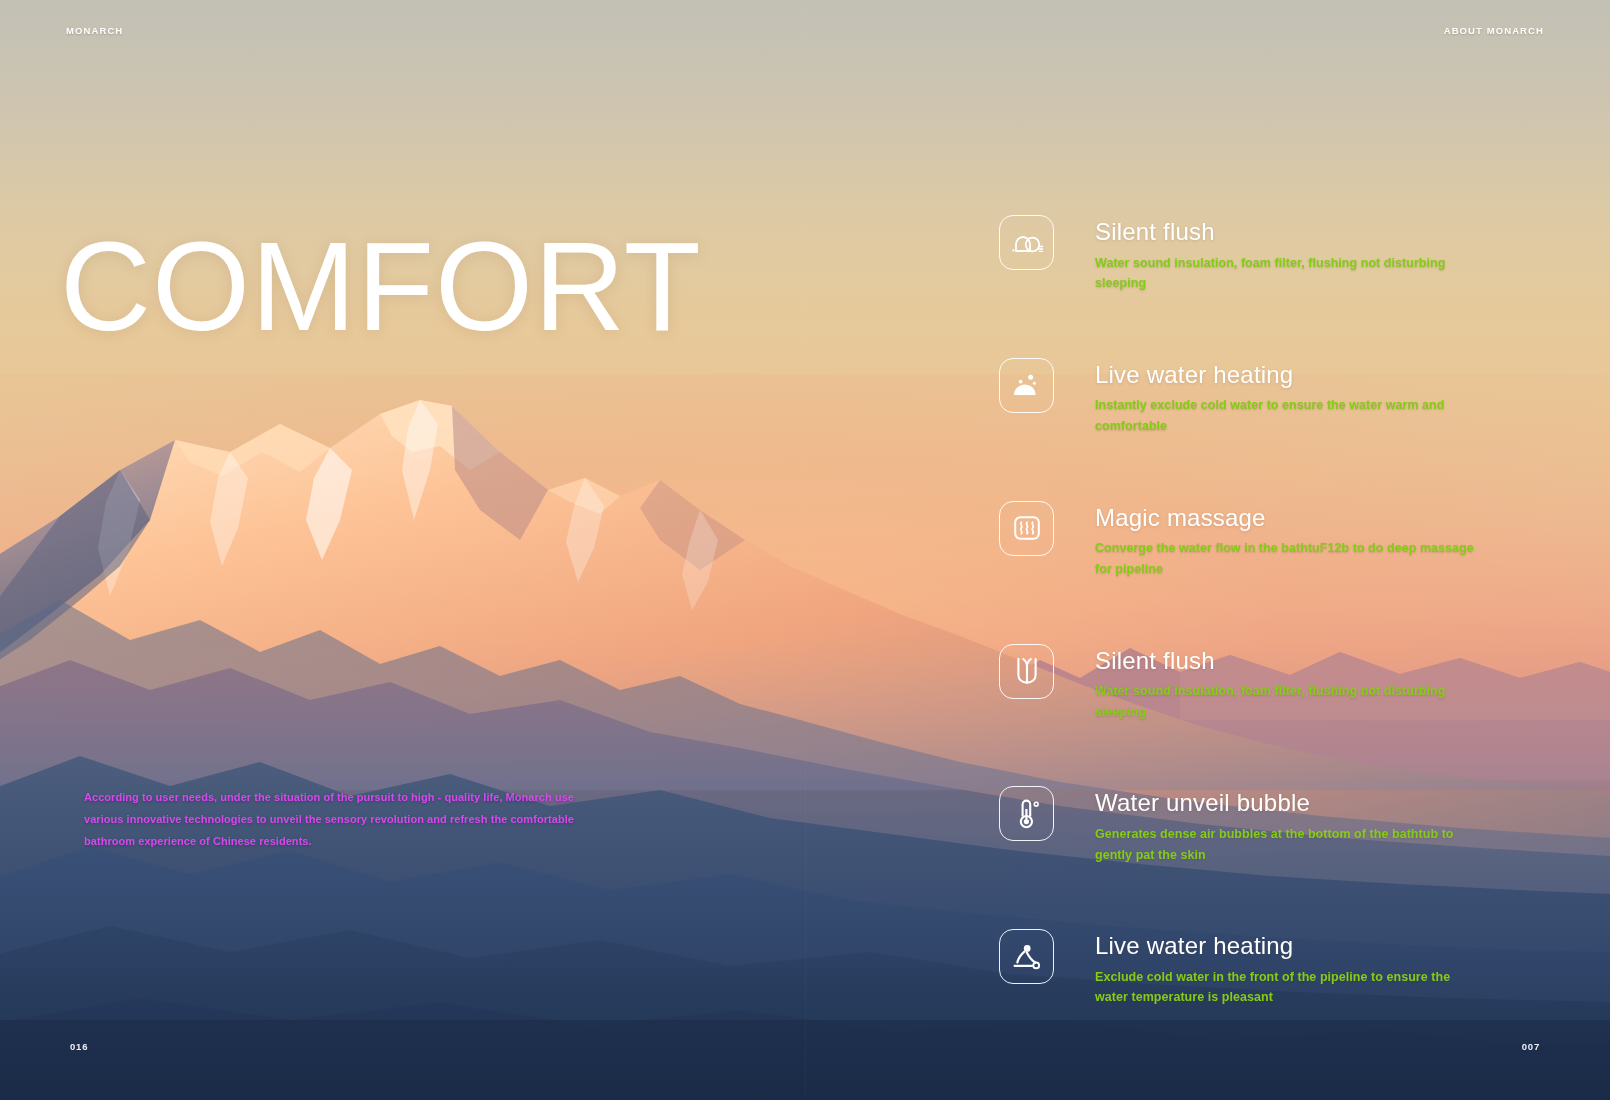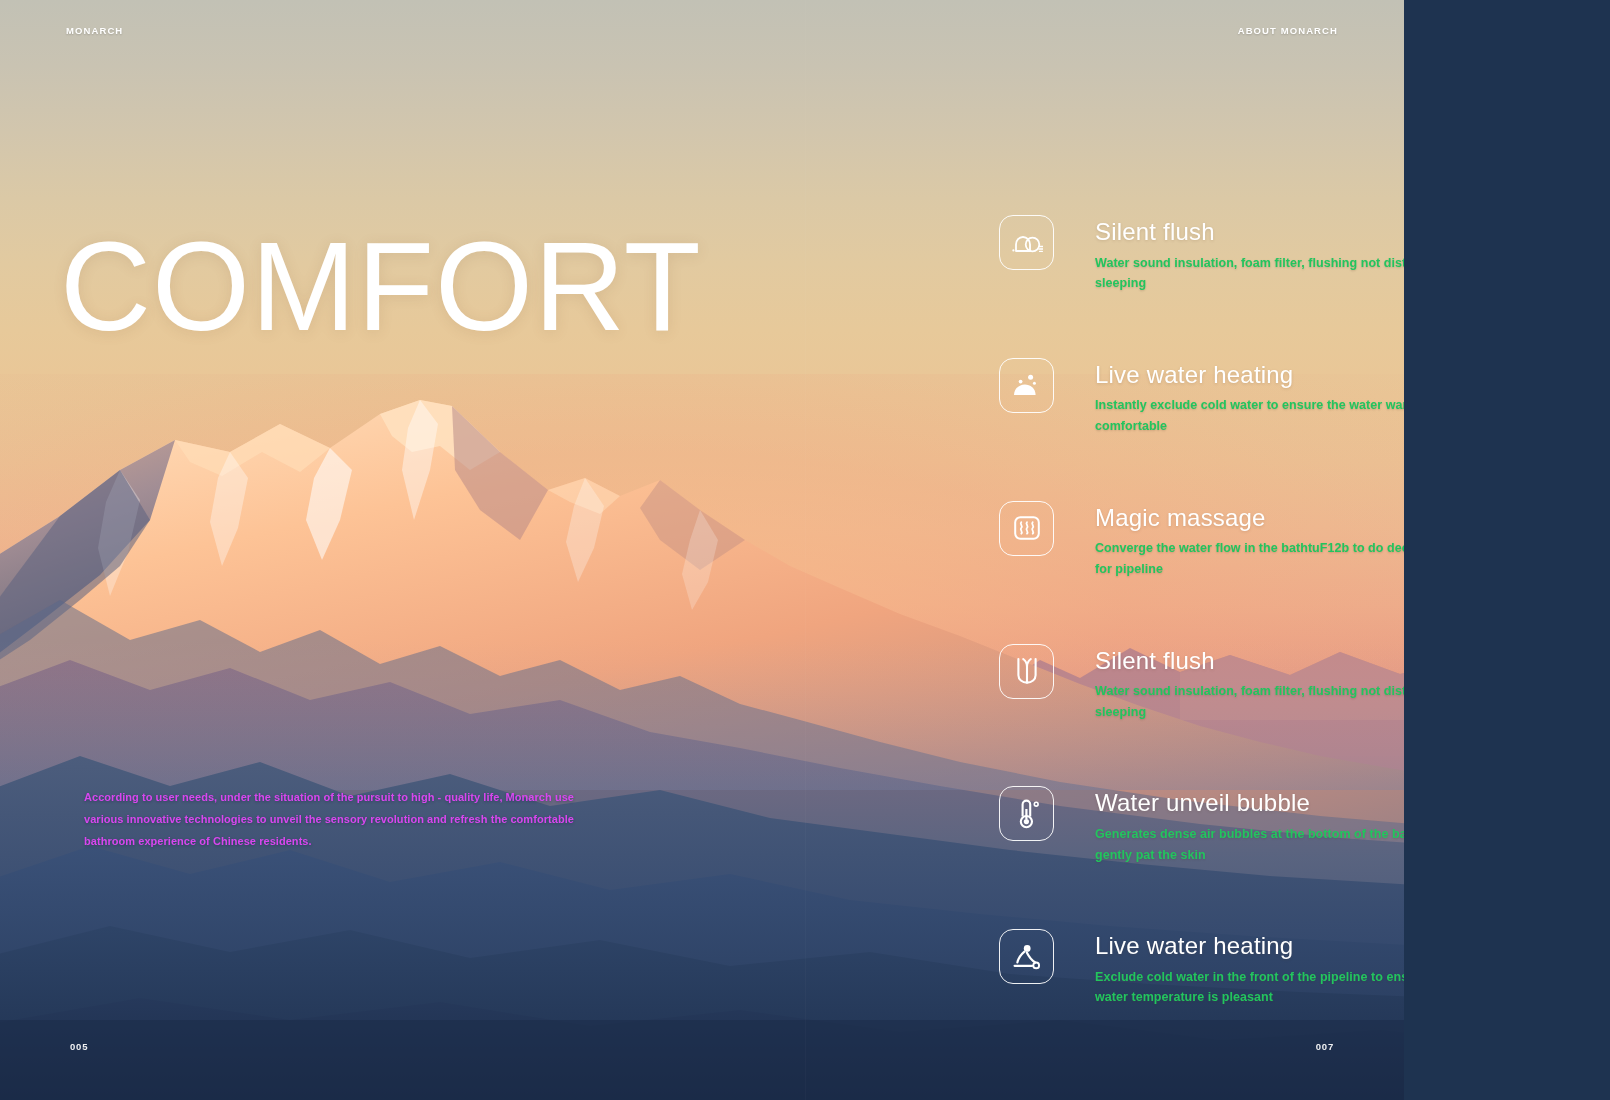--- a/index.html
+++ b/index.html
@@ -5,21 +5,21 @@
   * { margin:0; padding:0; box-sizing:border-box; }
   html,body { width:1610px; height:1100px; overflow:hidden; }
   body {
     font-family:"Liberation Sans", sans-serif;
     background:#1e3350;
     position:relative;
   }
 
   .page {
     position:relative;
-    width:1404px;
+    width:1610px;
     height:1100px;
     overflow:hidden;
   }
 
   
   .sky {
     position:absolute; inset:0;
     background:
       linear-gradient(180deg,
         #c2c1b5 0%,
@@ -132,21 +132,21 @@
     font-size:24px;
     font-weight:400;
     letter-spacing:0.2px;
     line-height:1.15;
     margin-bottom:7px;
     white-space:nowrap;
     text-shadow:0 1px 3px rgba(90,60,40,0.18);
     margin-top:6px;
   }
   .feat-desc {
-    color:#22c55e;
+    color:#84cc16;
     font-size:12.5px;
     font-weight:600;
     line-height:1.65;
     letter-spacing:0.05px;
     max-width:382px;
     text-shadow:0 1px 2px rgba(80,55,40,0.22);
   }
 
   
   .pagenum {
@@ -390,16 +390,16 @@
         </svg>
       </div>
       <div class="feat-text">
         <div class="feat-title">Live water heating</div>
         <div class="feat-desc">Exclude cold water in the front of the pipeline to ensure the water temperature is pleasant</div>
       </div>
     </div>
 
   </div>
 
-  <div class="pagenum left">005</div>
+  <div class="pagenum left">016</div>
   <div class="pagenum right">007</div>
 
 </div>
 
 </body></html>

